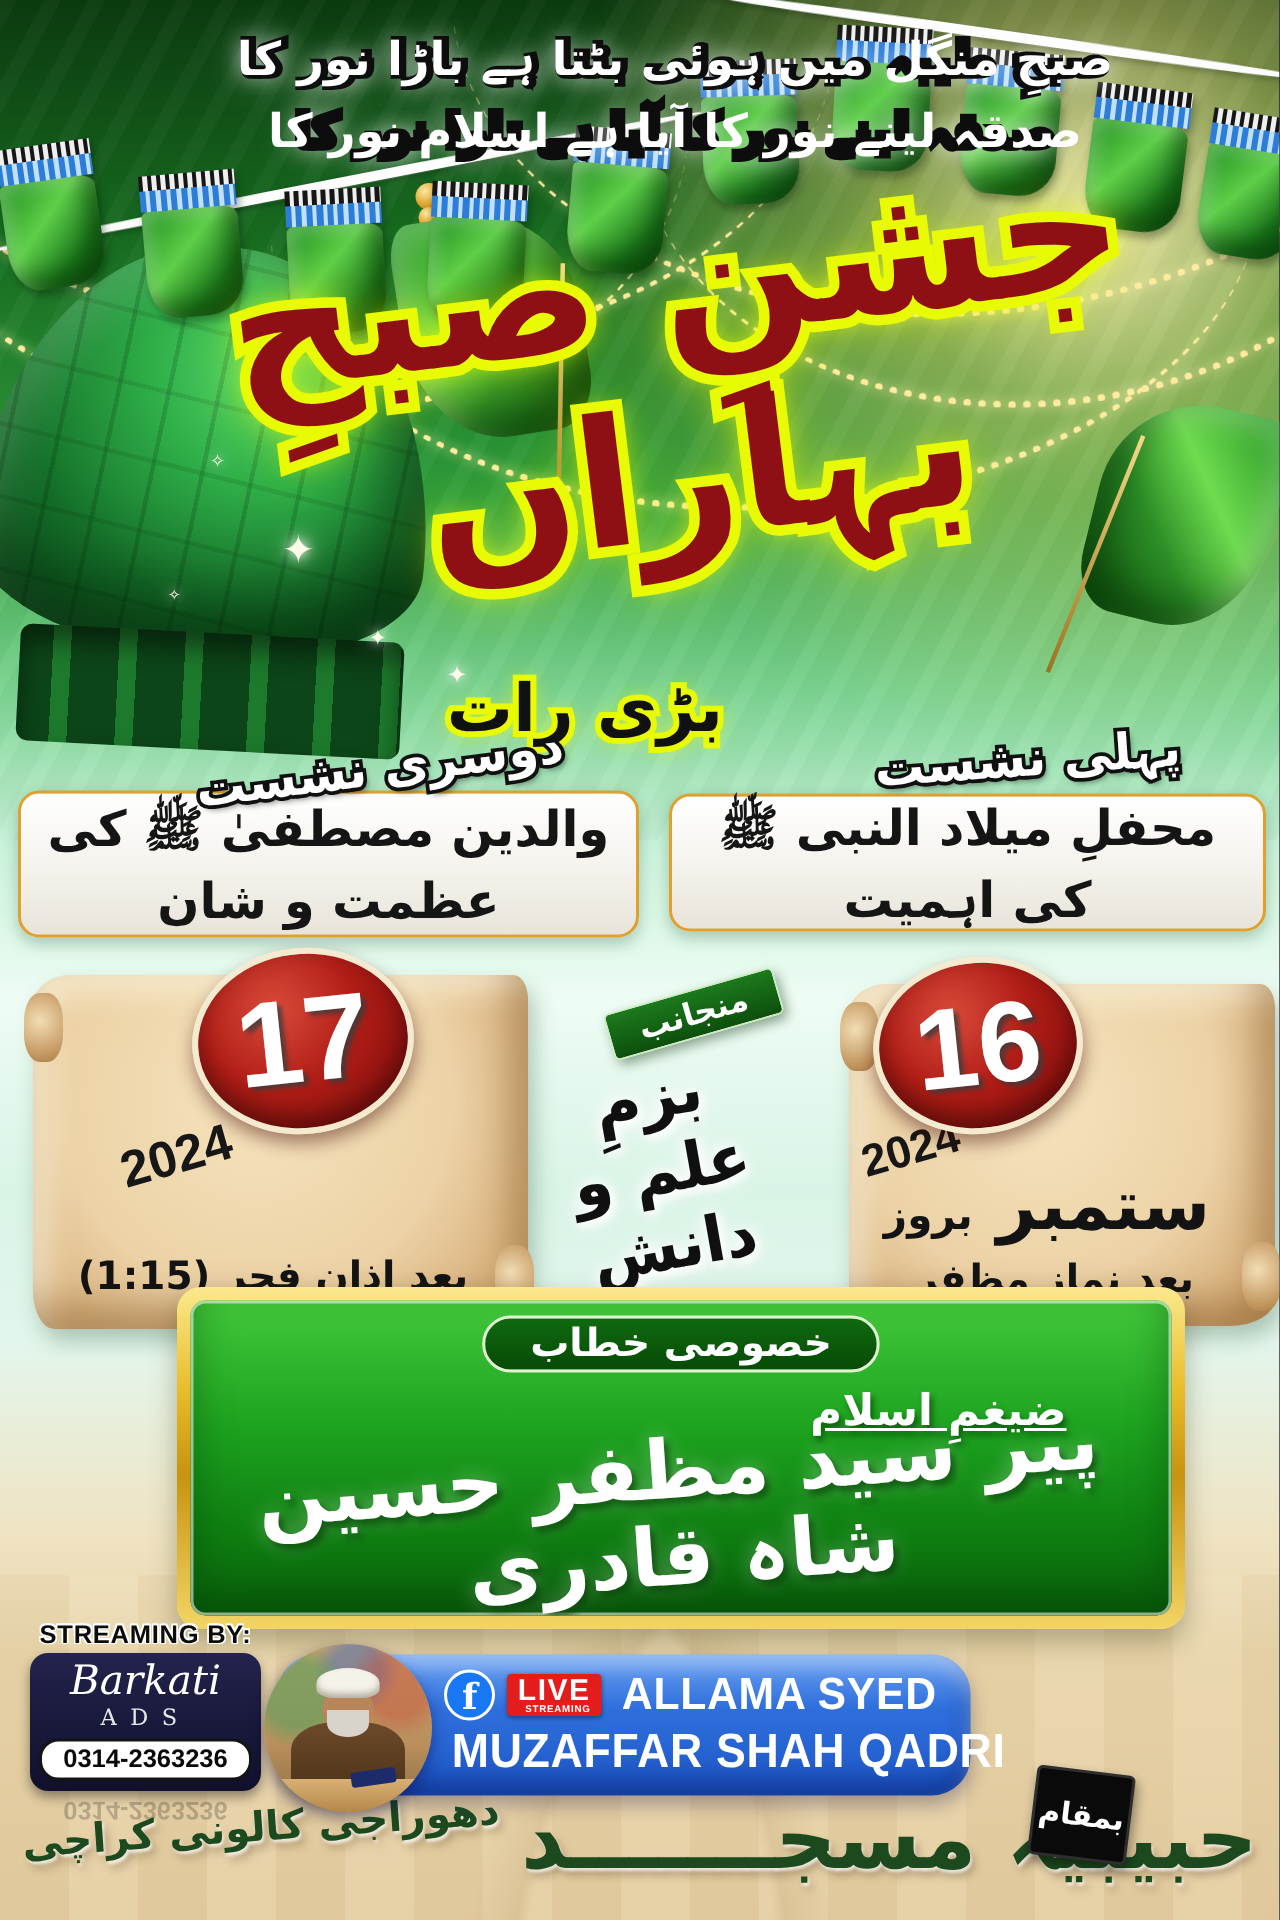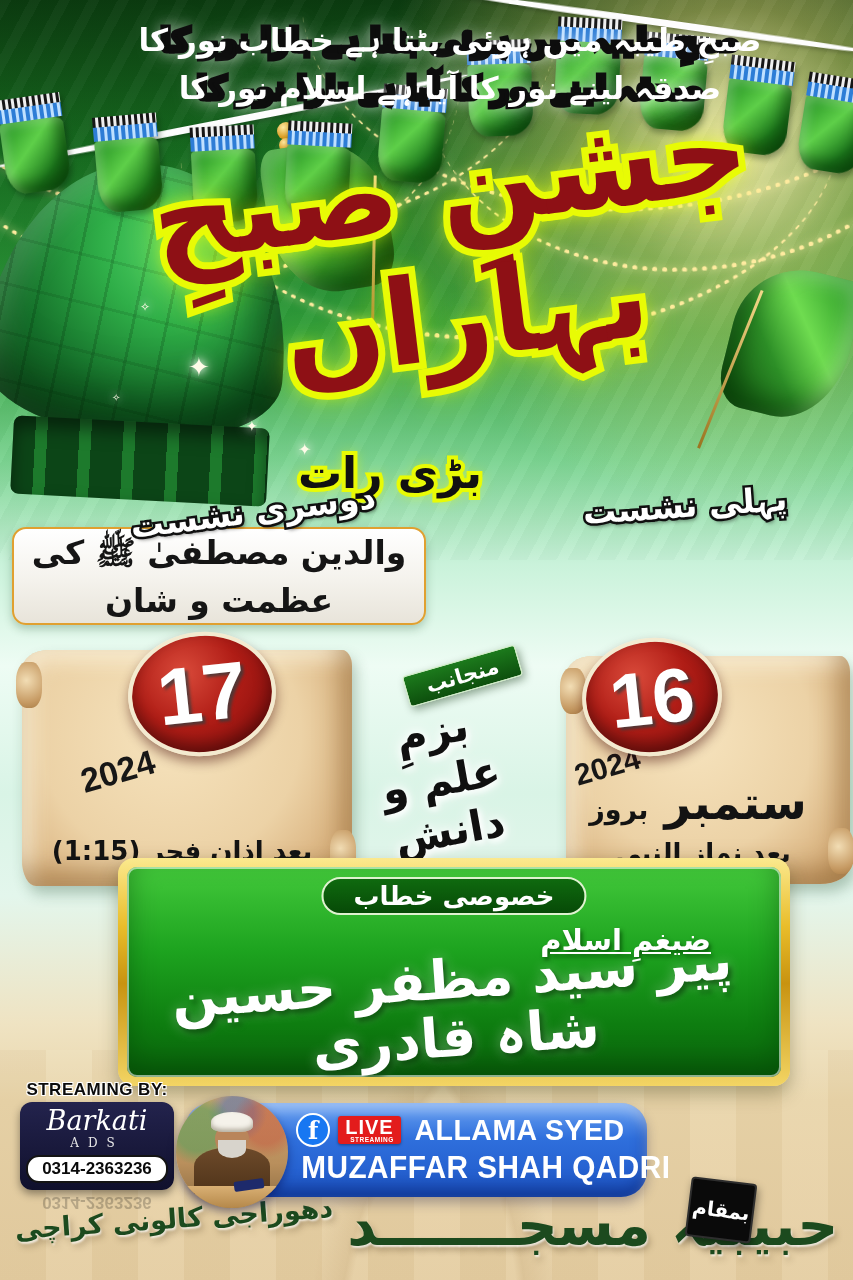--- a/index.html
+++ b/index.html
@@ -148,21 +148,21 @@
     color:#fff;font-size:54px;line-height:1.08;font-weight:bold;transform:rotate(-4deg);
     text-shadow:3px 4px 5px rgba(0,60,0,.65), 0 0 14px rgba(255,255,255,.35);}
   
   .dby{position:absolute;left:20px;top:1080px;width:154px;z-index:8;text-align:center;
     font-family:"Liberation Sans",sans-serif;}
   .dby-heading{font-size:17px;font-weight:900;color:#0c0c0c;letter-spacing:.5px;
     text-shadow:-1px -1px 0 #fff,1px -1px 0 #fff,-1px 1px 0 #fff,1px 1px 0 #fff;}
   .dby-card{margin-top:2px;background:linear-gradient(180deg,#23234d,#10102c);border-radius:12px;
     padding:5px 6px 7px;box-shadow:0 4px 8px rgba(0,0,0,.4);}
   .dby-name{font-family:"DejaVu Serif",serif;font-style:italic;font-size:27px;color:#fff;line-height:1;}
-  .dby-type{font-family:"DejaVu Serif",serif;font-size:12px;color:#e8e8e8;letter-spacing:9px;margin-top:2px;}
+  .dby-type{font-family:"DejaVu Serif",serif;font-size:15px;color:#e8e8e8;letter-spacing:9px;margin-top:2px;}
   .dby-phone{margin-top:5px;background:#fff;border:2px solid #141414;border-radius:13px;
     font-size:17px;font-weight:800;color:#0a0a0a;padding:2px 0;}
   .dby-reflect{margin-top:2px;transform:scaleY(-1);opacity:.22;font-size:17px;font-weight:800;color:#0a0a0a;}
   
   .live-banner{position:absolute;left:185px;top:1103px;width:462px;height:94px;z-index:8;
     background:linear-gradient(180deg,#6aa2f2 0%,#2f6fdc 38%,#1e57c8 100%);border-radius:26px;
     box-shadow:inset 0 8px 12px rgba(255,255,255,.35), inset 0 -10px 16px rgba(0,20,90,.45), 0 6px 12px rgba(40,40,80,.35);
     font-family:"Liberation Sans",sans-serif;color:#fff;padding:10px 10px 8px 104px;}
   .lb-row1{display:flex;align-items:center;justify-content:center;gap:8px;}
   .fb-circle{width:34px;height:34px;border-radius:50%;background:#1877f2;border:2px solid #fff;
@@ -287,39 +287,40 @@
       <div class="band-blue"></div>
       <div class="body"></div>
     </div>
   <div class="bflag" style="left:802px;top:76px;transform:rotate(9deg);">
       <div class="band-check"></div>
       <div class="band-blue"></div>
       <div class="body"></div>
     </div>
 
   <div class="couplet">
-    <div class="line stroked" data-text="صبحِ طیبہ میں ہوئی بٹتا ہے باڑا نور کا">صبحِ طیبہ میں ہوئی بٹتا ہے خطاب نور کا</div>
+    <div class="line stroked" data-text="صبحِ طیبہ میں ہوئی بٹتا ہے باڑا نور کا">صبحِ منگل میں ہوئی بٹتا ہے باڑا نور کا</div>
     <div class="line stroked" data-text="صدقہ لینے نور کا آیا ہے تارا نور کا">صدقہ لینے نور کا آیا ہے اسلام نور کا</div>
   </div>
 
   <div class="main-title stroked" data-text="جشنِ صبحِ بہاراں">جشنِ صبحِ بہاراں</div>
   <div class="subtitle stroked" data-text="بڑی رات">بڑی رات</div>
 
   <div class="session-label sl-first stroked" data-text="پہلی نشست">پہلی نشست</div>
+  <div class="session-box sb-first">محفلِ میلاد النبی ﷺ کی اہمیت</div>
 
   <div class="session-label sl-second stroked" data-text="دوسری نشست">دوسری نشست</div>
   <div class="session-box sb-second">والدین مصطفیٰ ﷺ کی عظمت و شان</div>
 
   <div class="scroll scr-right">
     <div class="year">2024</div>
     <div class="month-row">
       <span>ستمبر</span>
       <span class="weekday">بروز پیر</span>
     </div>
-    <div class="time">بعد نماز النبی</div>
+    <div class="time">بعد نماز مظفر</div>
   </div>
   <div class="day-badge db-right">16</div>
 
   <div class="scroll scr-left">
     <div class="year">2024</div>
     <div class="time">بعد اذان فجر (1:15)</div>
   </div>
   <div class="day-badge db-left">17</div>
 
   <div class="org-ribbon">منجانب</div>

